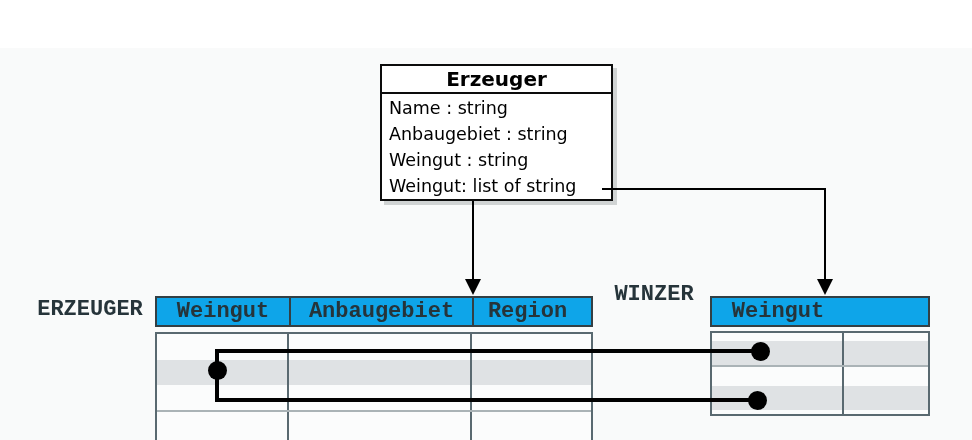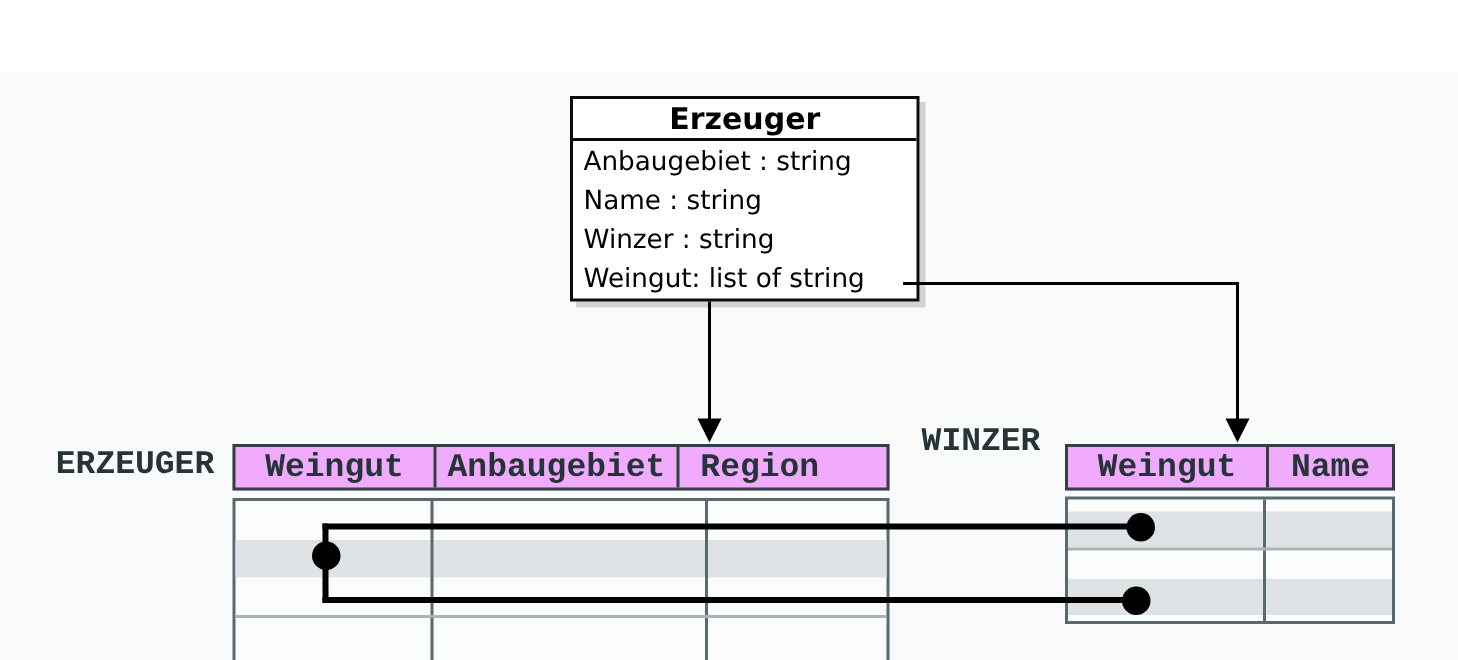--- a/index.html
+++ b/index.html
@@ -40,21 +40,21 @@
   }
   
   .tbl-label{
     position:absolute;
     font-family:"Liberation Mono",monospace;font-weight:bold;
     font-size:22px;line-height:24px;text-align:center;
     color:var(--table-text,#26343a);
   }
   .tbl-header{
     position:absolute;box-sizing:border-box;height:31px;
-    background:#f0abfc;
+    background:#0ea5e9;
     border:2px solid var(--table-header-border,#333f44);
     display:flex;
   }
   .hcell{
     box-sizing:border-box;
     display:flex;align-items:center;justify-content:center;
     font-family:"Liberation Mono",monospace;font-weight:bold;
     font-size:22px;color:var(--table-text,#26343a);
     white-space:nowrap;
   }
@@ -75,51 +75,50 @@
   }
 </style>
 </head>
 <body>
 
 <div class="canvas">
 
   <div class="class-box">
     <div class="class-title">Erzeuger</div>
     <div class="class-attrs">
+      <div class="class-attr">Name : string</div>
       <div class="class-attr">Anbaugebiet : string</div>
-      <div class="class-attr">Name : string</div>
-      <div class="class-attr">Winzer : string</div>
+      <div class="class-attr">Weingut : string</div>
       <div class="class-attr">Weingut: list of string</div>
     </div>
   </div>
 
   <div class="vline" style="left:472px;top:153px;width:2px;height:79px;"></div>
   <div class="arrowhead" style="left:465px;top:231px;"></div>
 
   <div class="hline" style="left:602px;top:140px;width:224px;height:2px;"></div>
   <div class="vline" style="left:824px;top:140px;width:2px;height:92px;"></div>
   <div class="arrowhead" style="left:817px;top:231px;"></div>
 
   <div class="tbl-label" style="left:30px;top:250px;width:120px;">ERZEUGER</div>
   <div class="tbl-header" style="left:155px;top:248px;width:438px;">
     <div class="hcell" style="width:132px;">Weingut</div>
-    <div class="hcell" style="width:162px;">Anbaugebiet</div>
+    <div class="hcell" style="width:183px;">Anbaugebiet</div>
     <div class="hcell" style="width:109px;">Region</div>
   </div>
   <div class="tbl-body" style="left:155px;top:284px;width:438px;height:118px;">
     <div class="band" style="top:26px;height:25px;"></div>
     <div class="colsep" style="left:130px;"></div>
     <div class="colsep" style="left:313px;"></div>
     <div class="rowline" style="top:76px;"></div>
   </div>
 
   <div class="tbl-label" style="left:602px;top:235px;width:104px;">WINZER</div>
   <div class="tbl-header" style="left:710px;top:248px;width:220px;">
     <div class="hcell" style="width:132px;">Weingut</div>
-    <div class="hcell" style="width:84px;">Name</div>
   </div>
   <div class="tbl-body" style="left:710px;top:283px;width:220px;height:85px;">
     <div class="band" style="top:8px;height:24px;"></div>
     <div class="band" style="top:53px;height:24px;"></div>
     <div class="colsep" style="left:130px;"></div>
     <div class="rowline" style="top:32px;"></div>
   </div>
 
   <div class="fk" style="left:215px;top:301px;width:4px;height:53px;"></div>
   <div class="fk" style="left:215px;top:301px;width:547px;height:4px;"></div>

